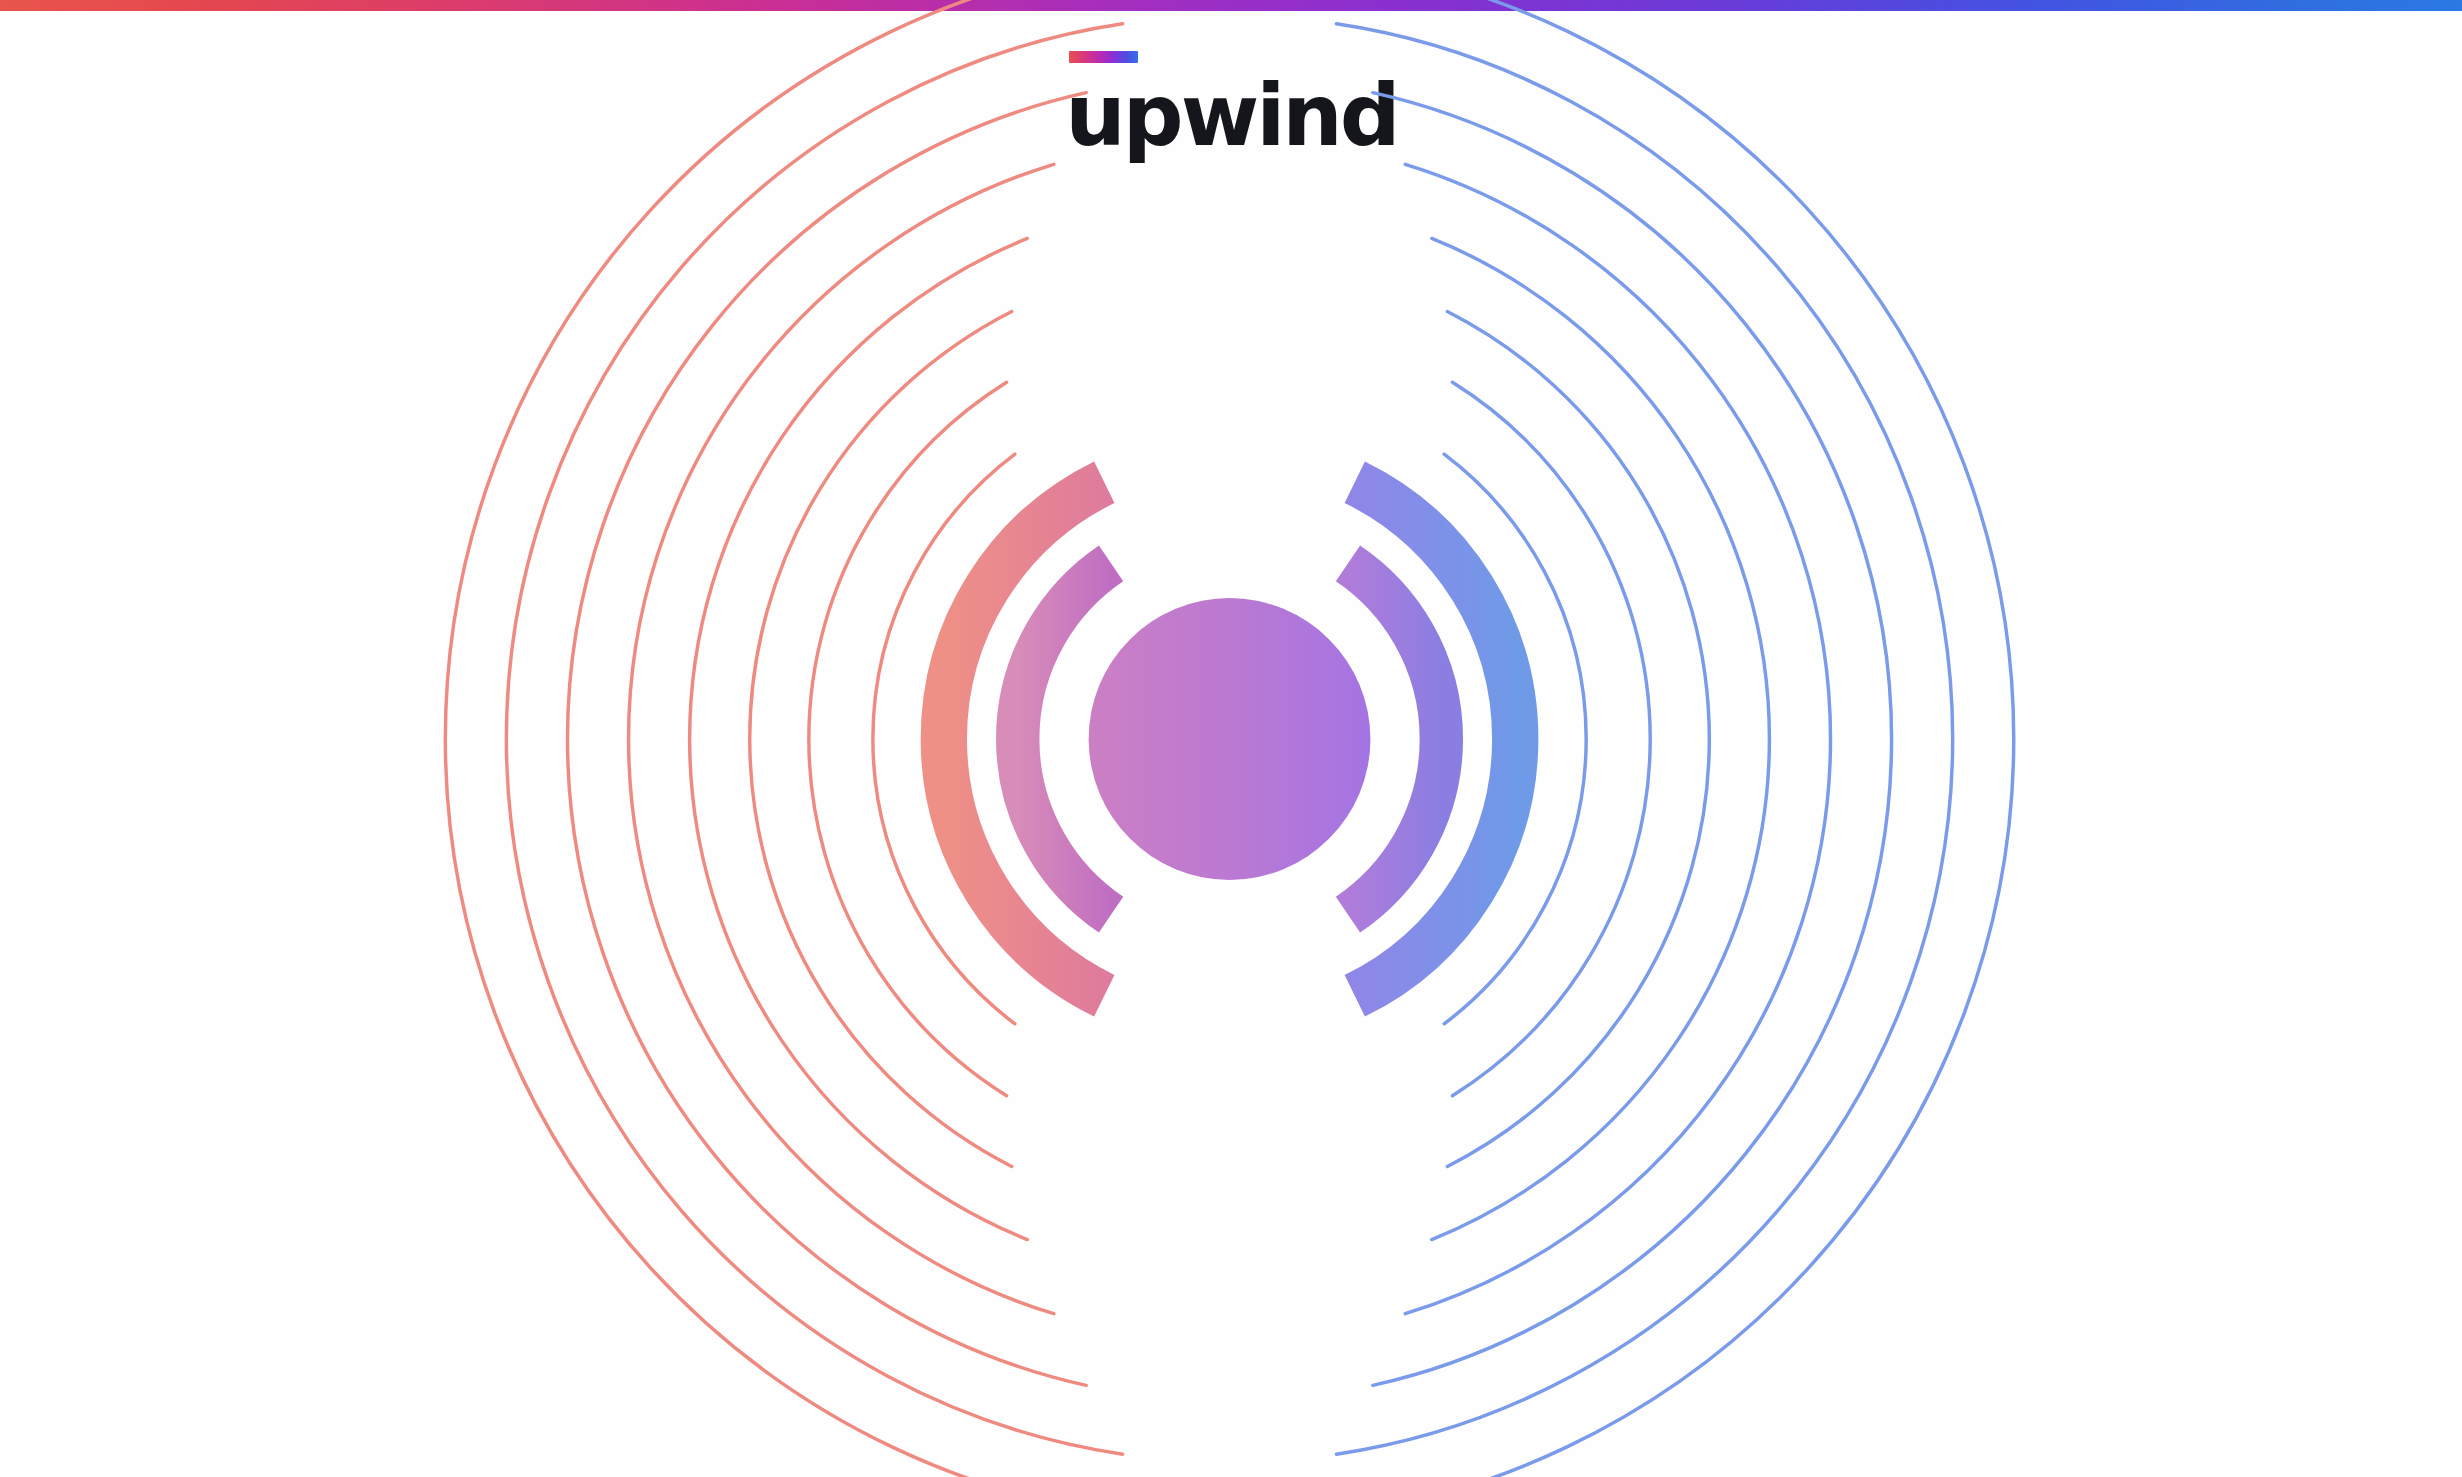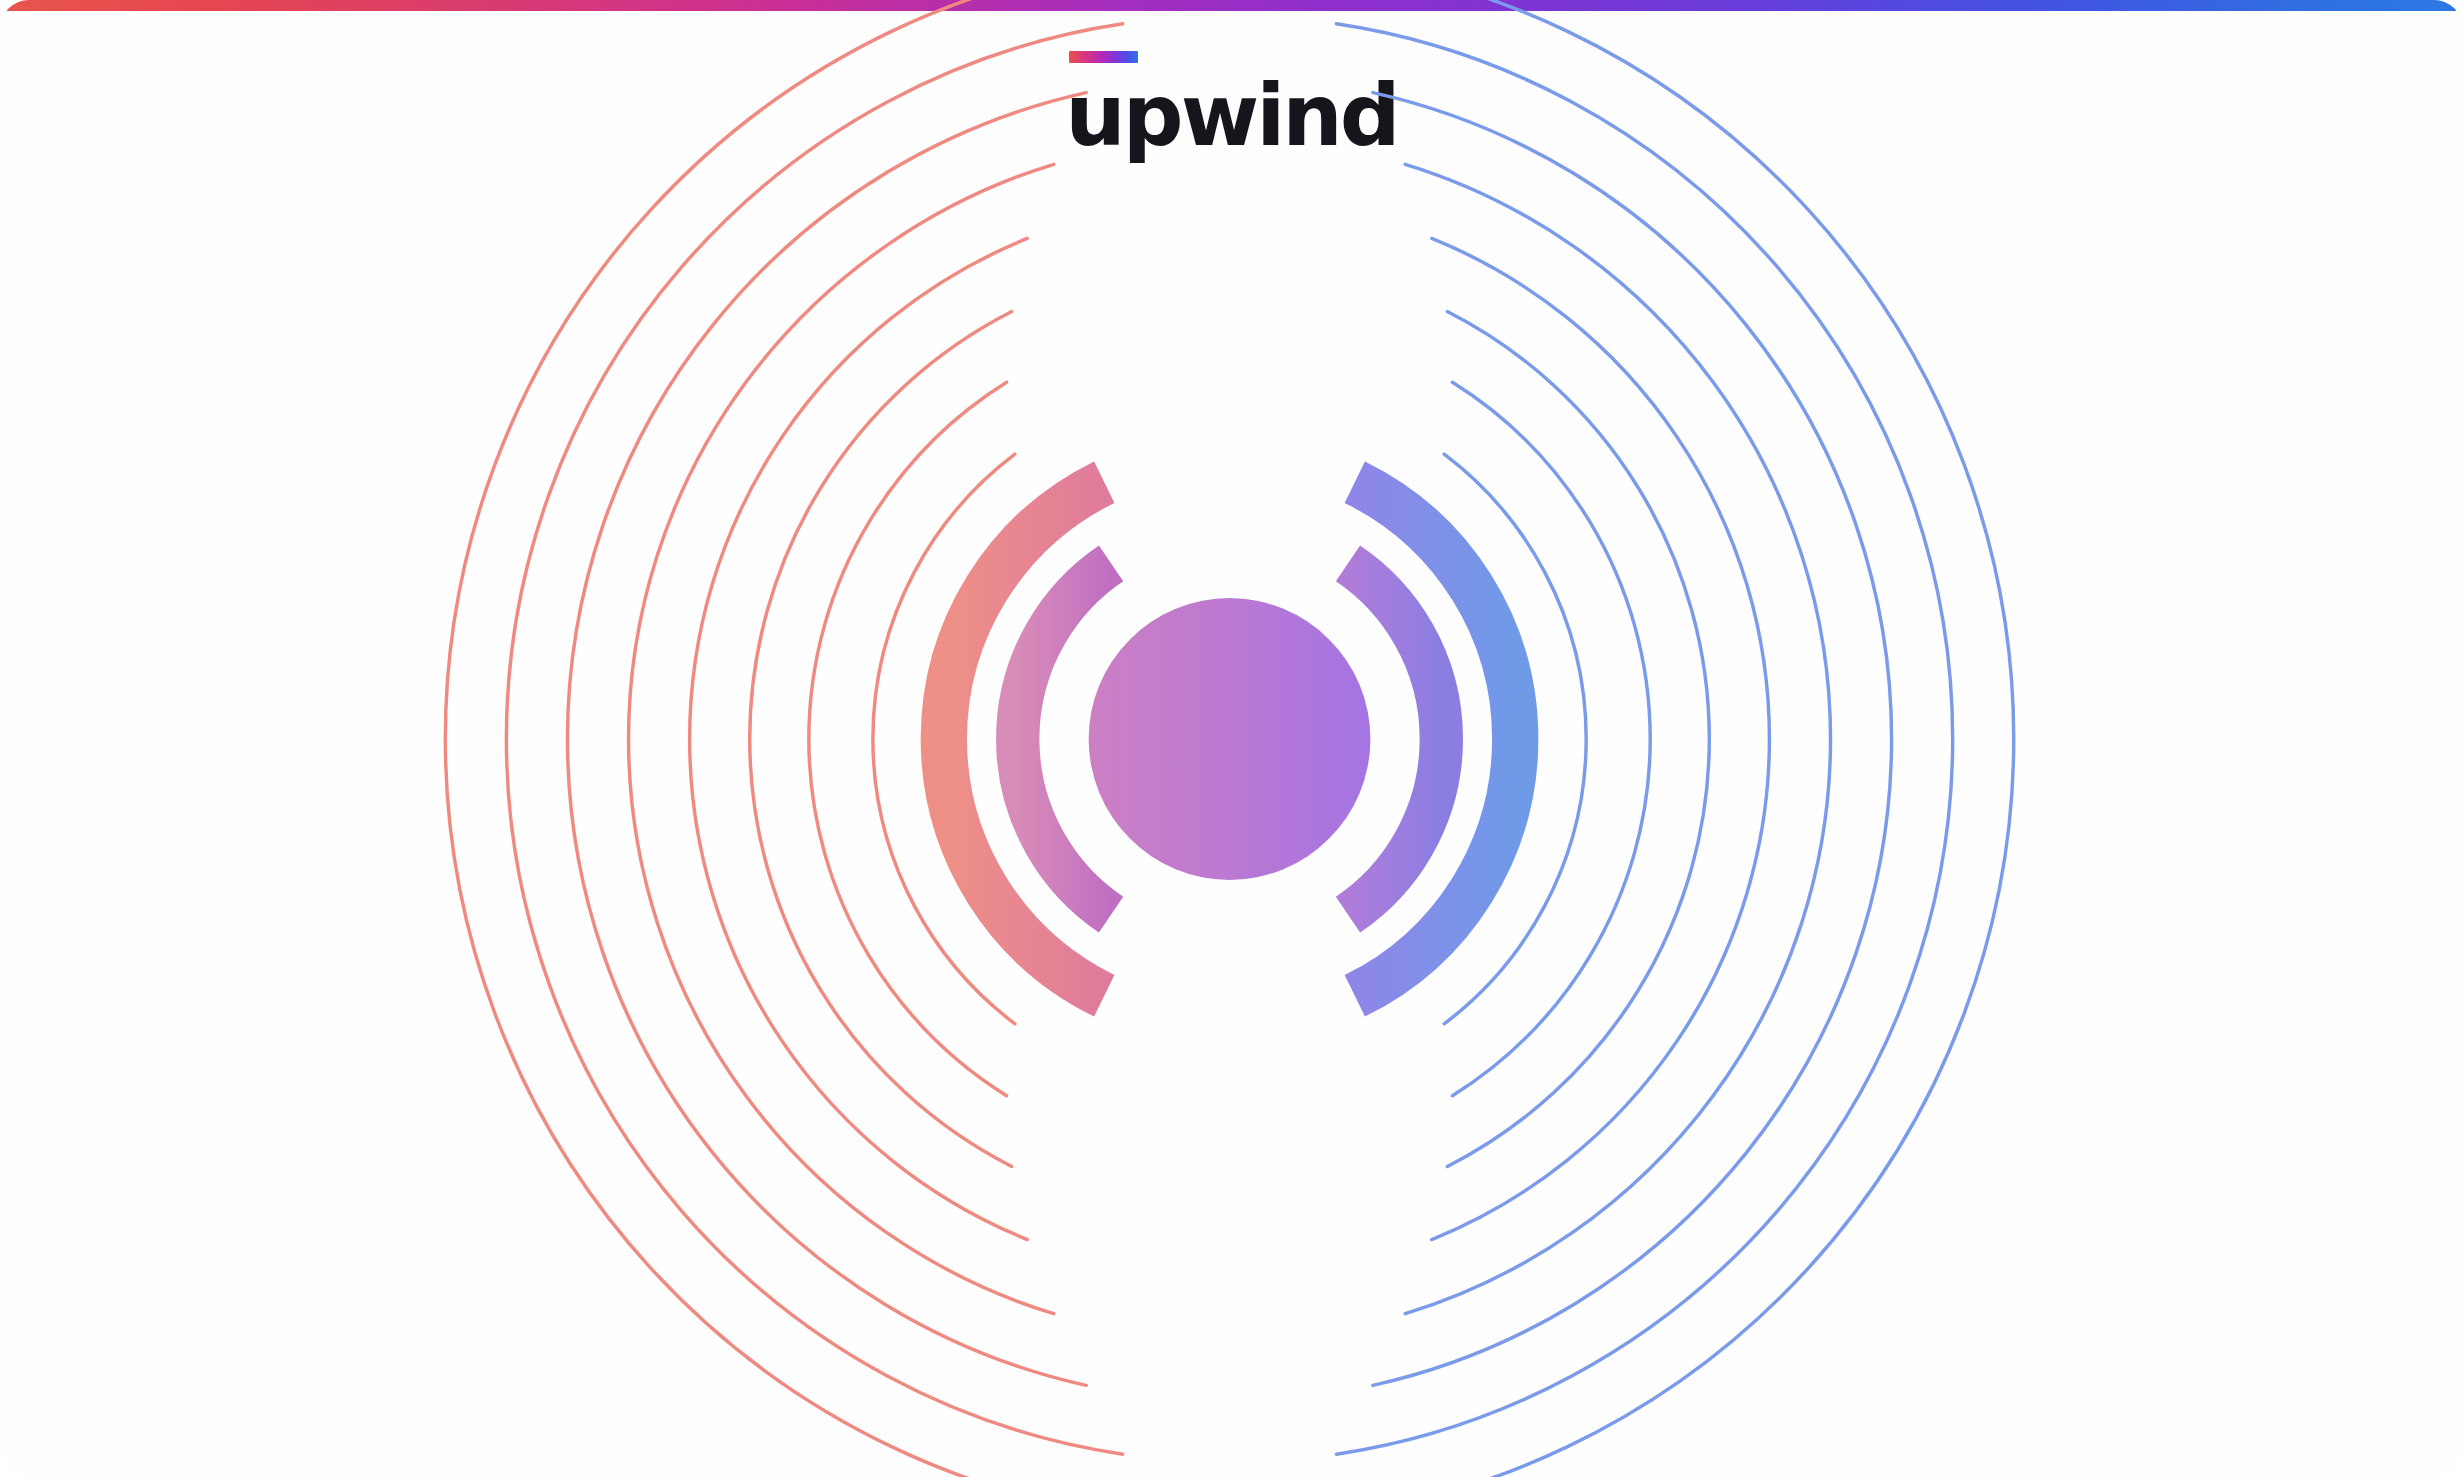--- a/index.html
+++ b/index.html
@@ -15,21 +15,20 @@
     font-family: "Liberation Sans", sans-serif;
     position: relative;
   }
 
   #page {
     position: relative;
     width: 2463px;
     height: 1478px;
     background: #fefeff;
     overflow: hidden;
-    border-radius: 29px;
   }
 
   
   #top-strip {
     position: absolute;
     top: 0;
     left: 0;
     width: 2463px;
     height: 10.8px;
     background: linear-gradient(

